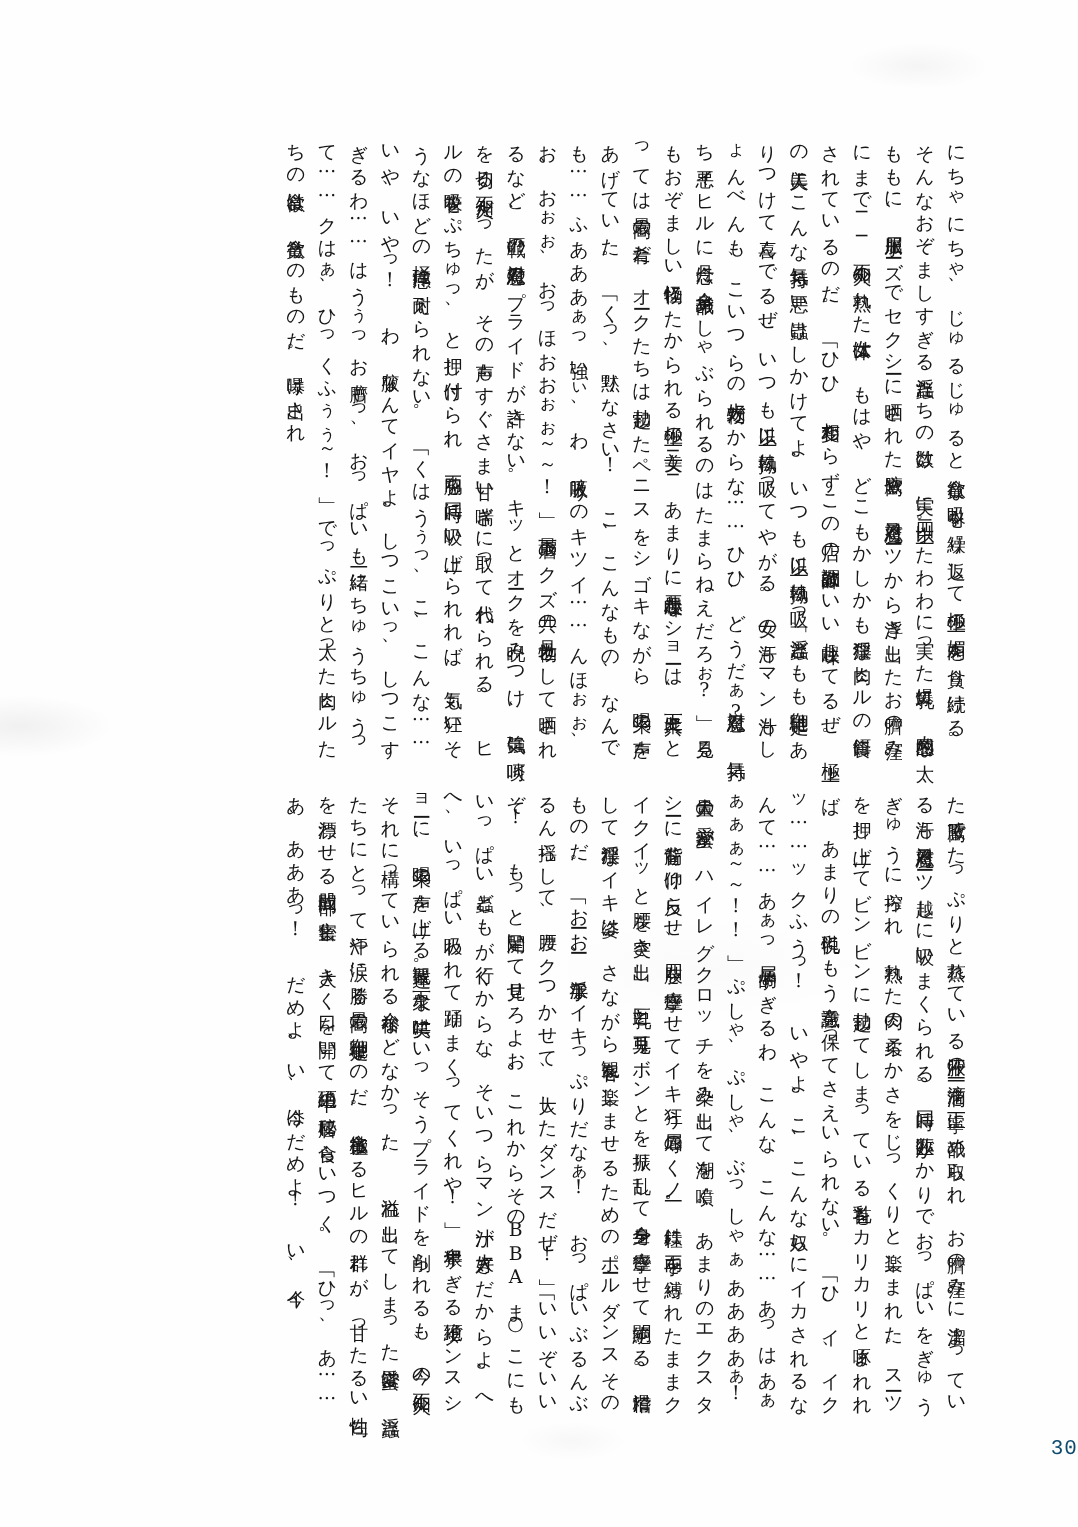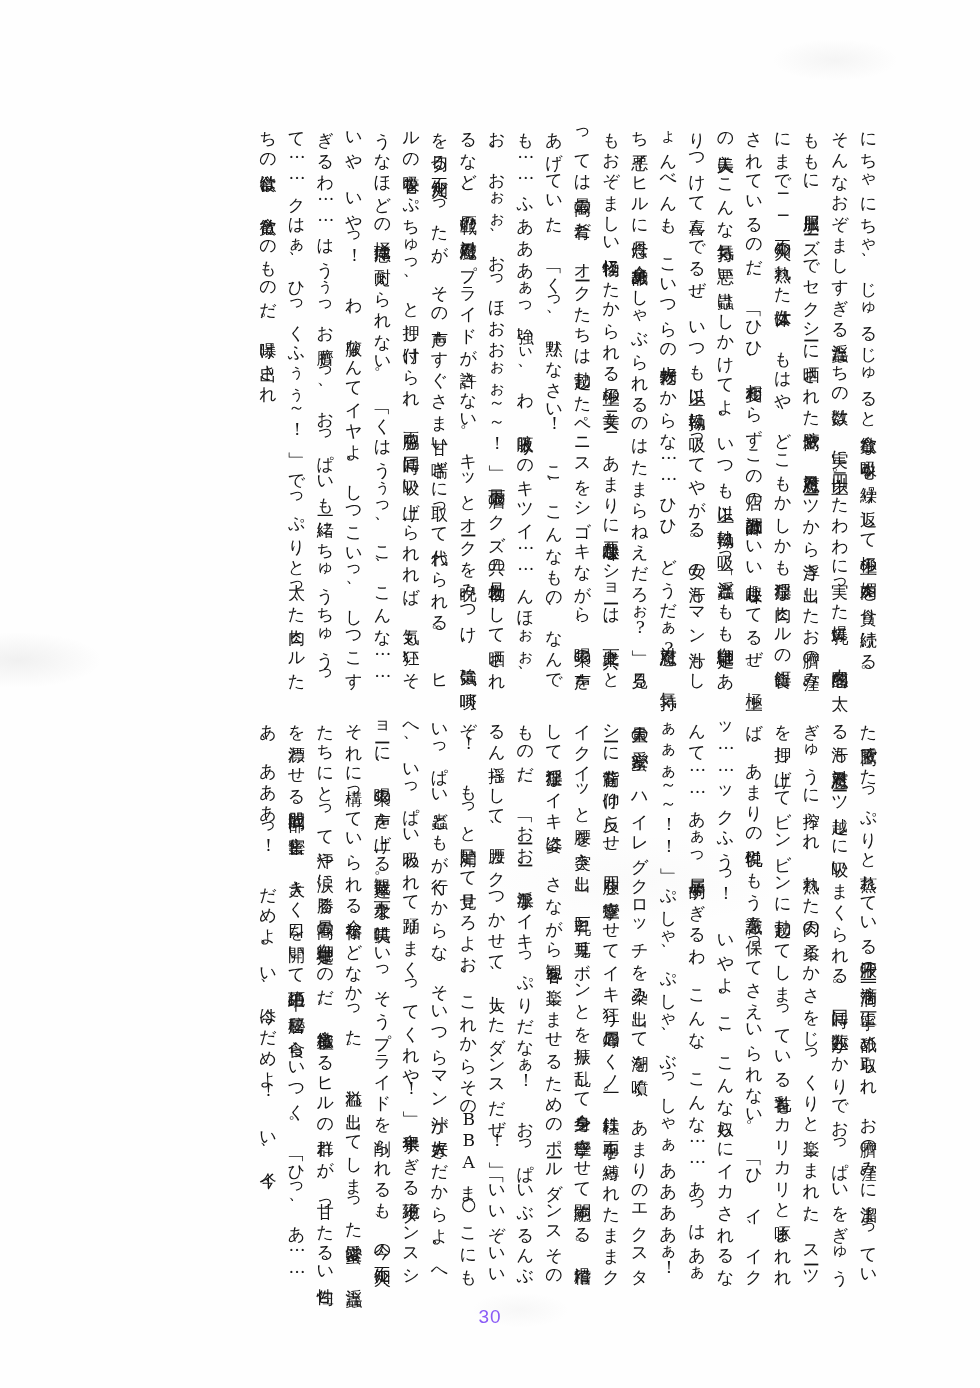--- a/index.html
+++ b/index.html
@@ -56,25 +56,25 @@
     top: 712px;
     right: 97px;
     width: 775px;
     height: 566px;
   }
   .folio {
     position: absolute;
     left: 0;
     right: 0;
     top: 1306px;
-    text-align: center;
-    font-family: Liberation Sans, sans-serif;
+    text-align: right;
+    font-family: Liberation Mono, monospace;
     font-size: 19px;
     letter-spacing: 1px;
-    color: #8b5cf6;
+    color: #0c4a6e;
   }
 </style>
 </head>
 <body>
 
 <div class="page">
 
   <div class="paper-noise"></div>
 
   <div class="body-text" id="block-one">にちゃにちゃ、じゅるじゅると貪欲な吸引を繰り返して極上の媚肉を貪り続ける。　そんなおぞましすぎる淫蟲たちの数は、実に二四以上。たわわに実った爆乳に、肉感的な太ももに、屈服ポーズでセクシーに晒された腋窩や、対魔忍スーツから浮き出したお臍の窪みにまで──不知火の熟れた女体は、もはや、どこもかしかも淫猥な肉ヒルの餌食にされているのだ。　「ひひ、相変わらずこの店の調教師はいい趣味してるぜ。極上の美人にこんな気持ち悪い蟲けしかけてよ、いつも以上に執拗に吸っ「淫蟲どもも御馳走にありつけて喜んでるぜ、いつも以上に執拗に吸ってやがる。女の汗もマン汁もしょんべんも、こいつらの大好物だからな……ひひ、どうだぁ対魔忍?　気持ち悪イヒルに丹念に全身舐めしゃぶられるのはたまらねえだろぉ?」　見るもおぞましい怪物にたかられる極上の美女──あまりに悪趣味なショーは、下衆共にとっては最高の肴だ。オークたちは勃起したペニスをシゴキながら、喝采の声をあげていた。　「くっ、黙りなさい!　こ、こんなもの、なんでも……ふあああぁっ強いぃ、わ、腋吸うのキツイ……んほぉぉ、お、おぉぉ、おっほおおぉぉ～～!」　最下層のクズ共の見世物として晒されるなど、歴戦の対魔忍のプライドが許さない。キッとオークを睨みつけ、強気に啖呵を切る不知火だったが、その声もすぐさま甘い喘ぎに取って代わられる。　ヒルの吸管をぷちゅっ、と押し付けられ、両脇を同時に吸い上げられれば、気も狂いそうなほどの掻痒感に耐えられない。　「くはうぅっ、こ、こんな……いや、いやっ!　わ、腋なんてイヤよ、しつこいっ、しつこすぎるわ……はうぅっお臍もっ、おっぱいも一緒にちゅうちゅうって……クはぁ、ひっくふぅぅ～!」　でっぷりと太った肉ヒルたちの食欲は、貪欲そのものだ。曝け出され</div>

